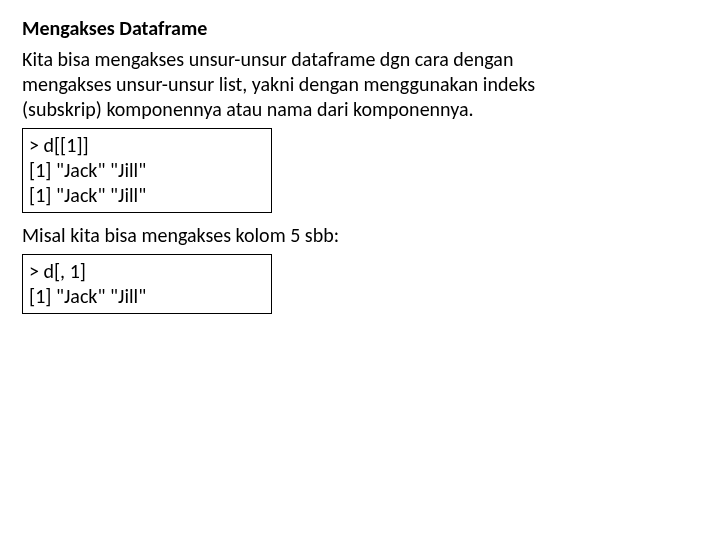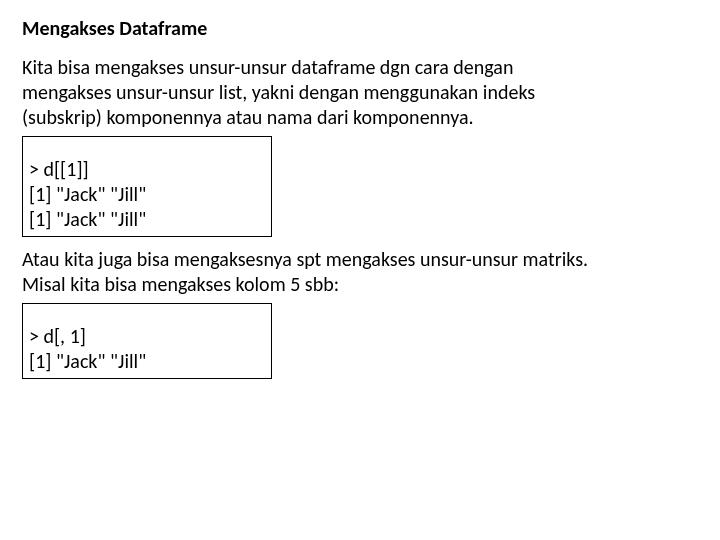--- a/index.html
+++ b/index.html
@@ -12,29 +12,29 @@
     font-size: 20px;
     color: #000000;
     line-height: 1.25;
   }
   .slide {
     box-sizing: border-box;
     padding: 16px 22px 16px 22px;
   }
   .title {
     font-weight: 700;
-    margin-bottom: 14px;
+    margin-bottom: 6px;
   }
   .para {
     margin-bottom: 6px;
   }
   .codebox {
     border: 1px solid #000000;
     width: 250px;
-    padding: 20px 6px 4px 6px;
+    padding: 4px 6px 4px 6px;
     margin: 4px 0 10px 0;
     box-sizing: border-box;
   }
   .codebox .line {
     white-space: pre;
   }
 </style>
 </head>
 <body>
 
@@ -48,21 +48,20 @@
     <div>(subskrip) komponennya atau nama dari komponennya.</div>
   </div>
 
   <div class="codebox">
     <div class="line">&gt; d[[1]]</div>
     <div class="line">[1] "Jack" "Jill"</div>
     <div class="line">[1] "Jack" "Jill"</div>
   </div>
 
   <div class="para">
-    <div>Atau kita juga bisa mengaksesnya spt mengakses unsur-unsur matriks.</div>
     <div>Misal kita bisa mengakses kolom 5 sbb:</div>
   </div>
 
   <div class="codebox">
     <div class="line">&gt; d[, 1]</div>
     <div class="line">[1] "Jack" "Jill"</div>
   </div>
 
 </div>
 

